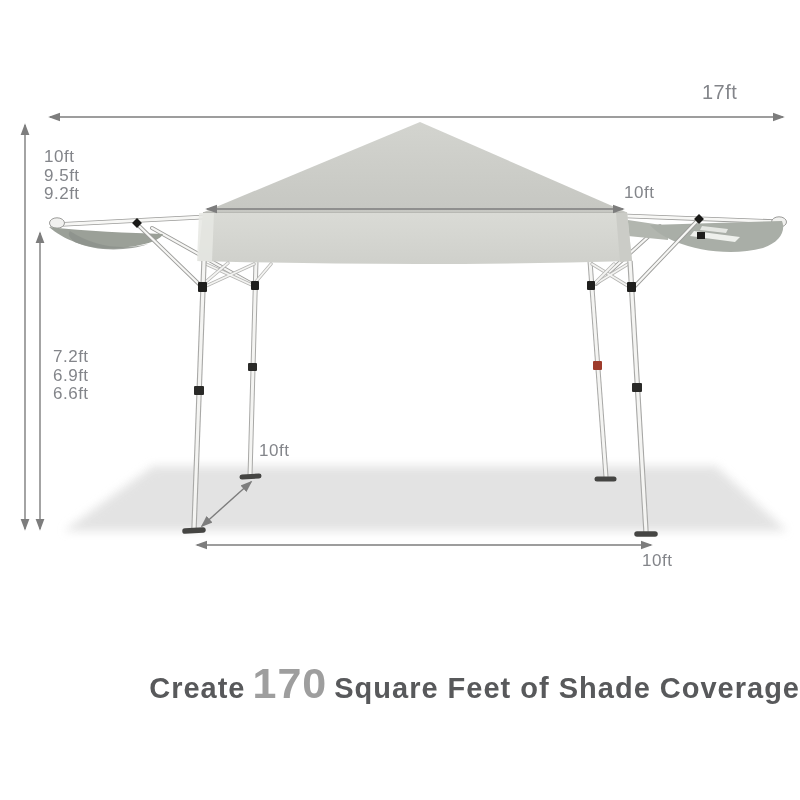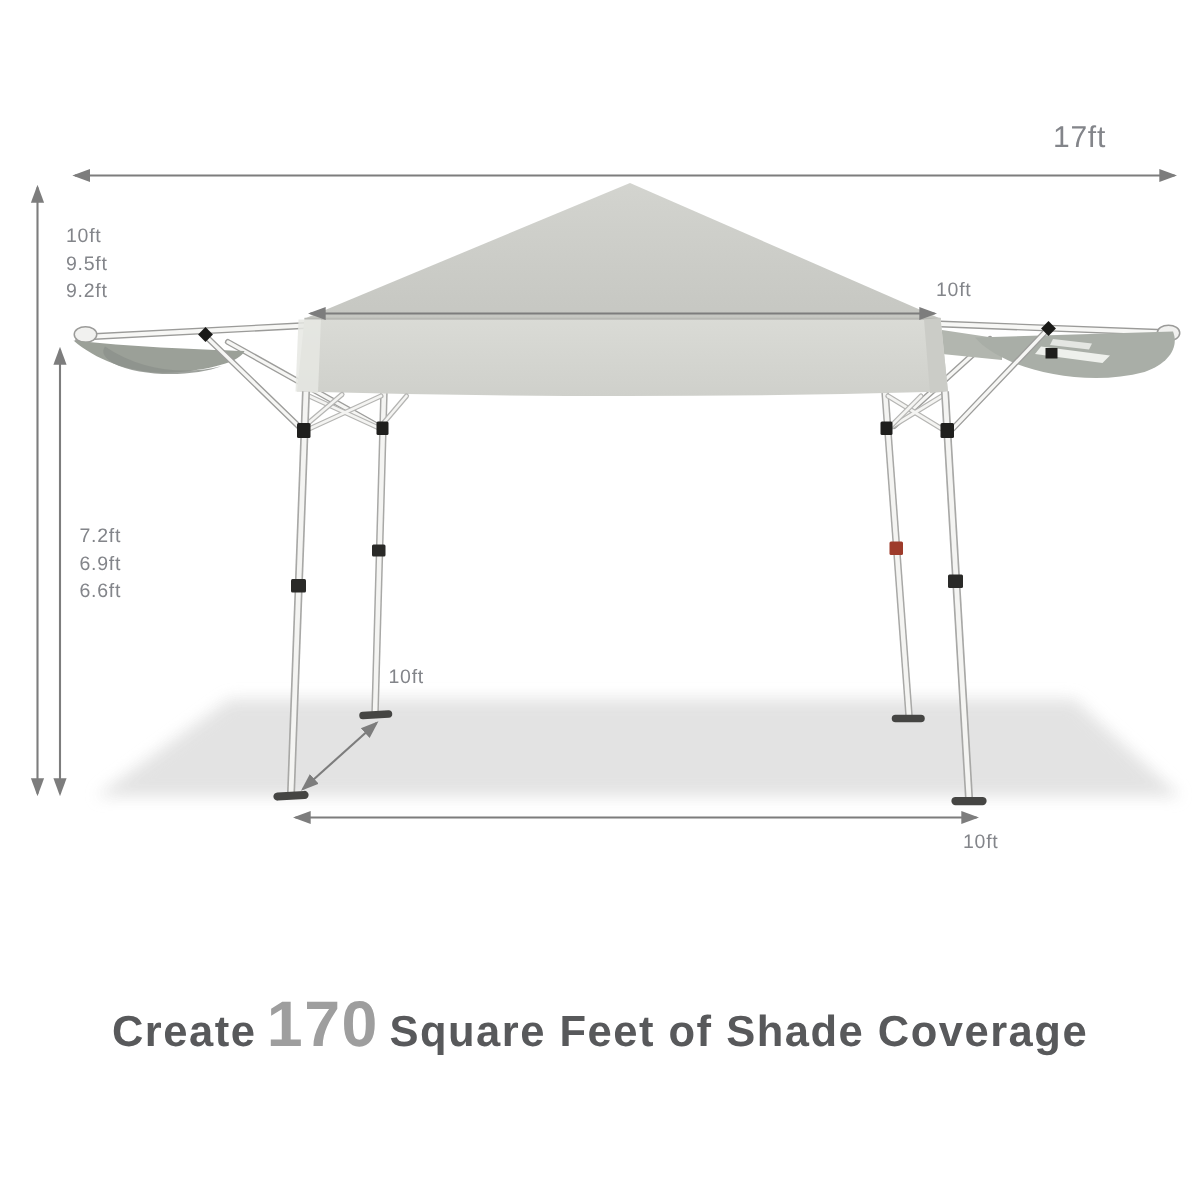--- a/index.html
+++ b/index.html
@@ -3,26 +3,26 @@
 <meta charset="utf-8">
 <style>
   html,body{margin:0;padding:0;}
   body{
     width:800px;height:800px;background:#ffffff;position:relative;overflow:hidden;
     font-family:"Liberation Sans", sans-serif;
   }
   .stage{position:absolute;inset:0;width:800px;height:800px;}
   svg{position:absolute;left:0;top:0;}
   .dim-label{
-    position:absolute;color:#83858a;font-size:13px;letter-spacing:.5px;
+    position:absolute;color:#83858a;font-size:17px;letter-spacing:.5px;
     line-height:18.5px;white-space:nowrap;
   }
   .dim-label span{display:block;}
   .caption{
-    position:absolute;left:0;top:659px;width:800px;text-align:center;
+    position:absolute;left:0;top:659px;width:800px;text-align:right;
     color:#58595b;font-size:29px;font-weight:700;letter-spacing:1px;white-space:nowrap;
   }
   .caption .cap-num{
     display:inline;font-size:43px;color:#9e9e9e;margin:0 7px;letter-spacing:1px;
   }
 </style>
 </head>
 <body>
 
 <div class="stage">

